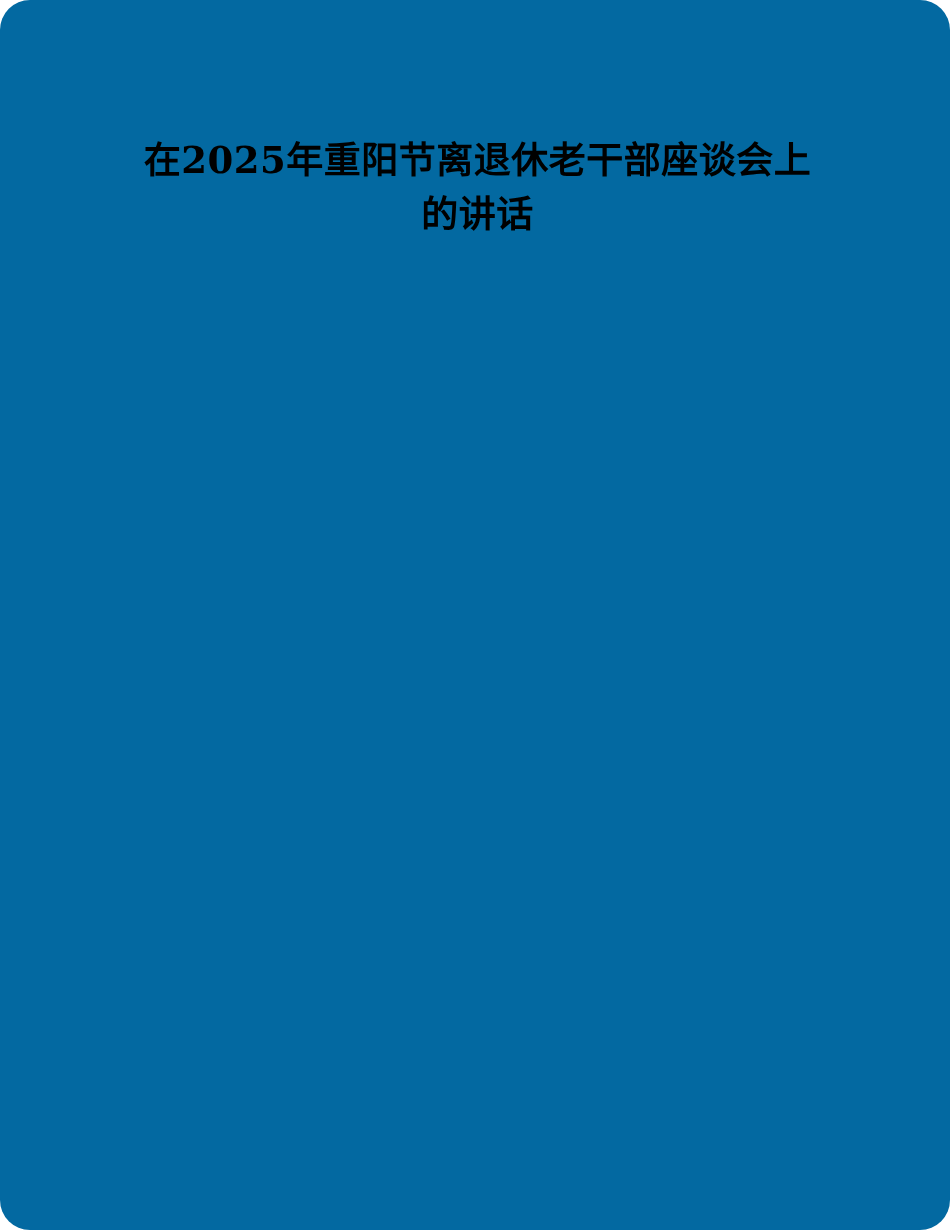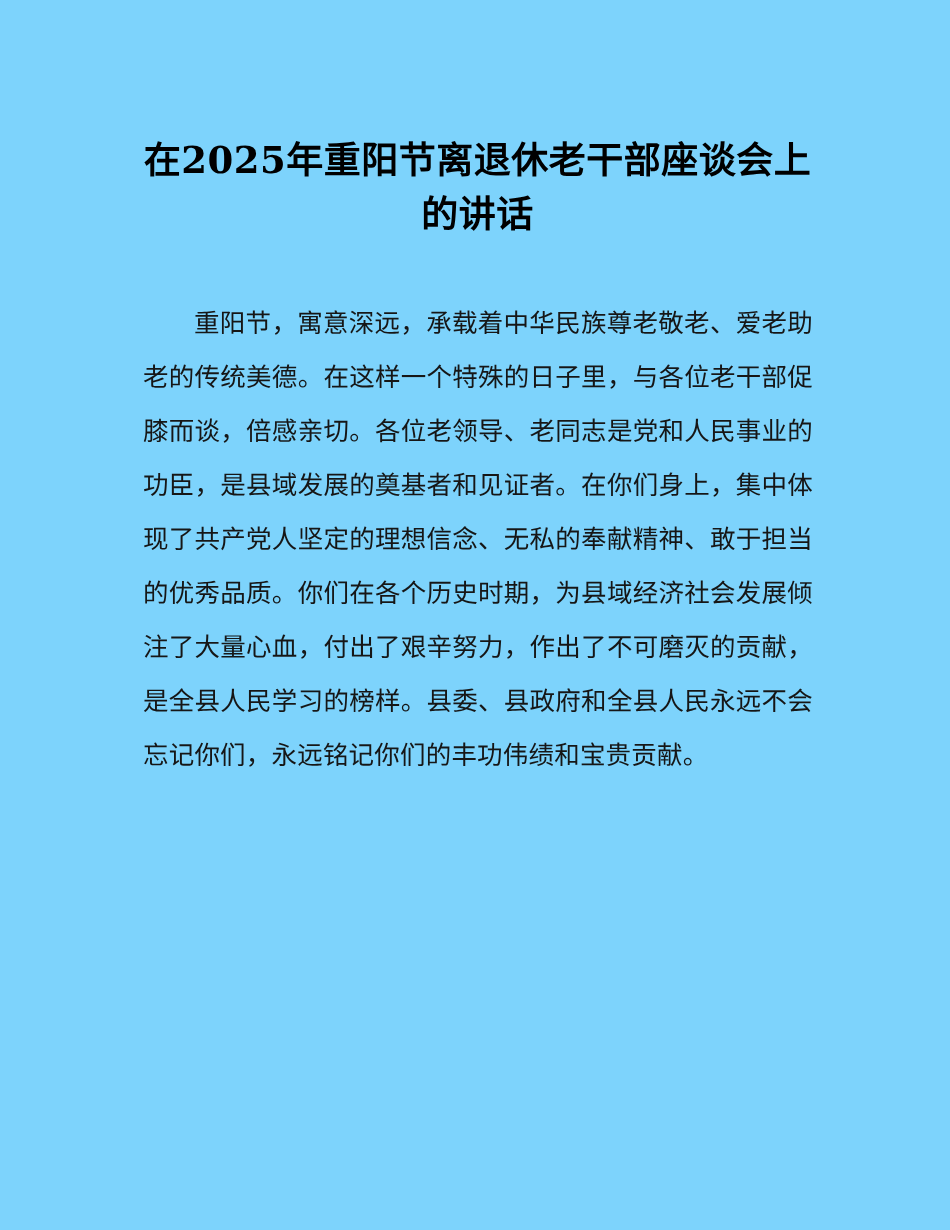--- a/index.html
+++ b/index.html
@@ -6,24 +6,25 @@
   html, body {
     margin: 0;
     padding: 0;
     background: #ffffff;
   }
 
   .page {
     position: relative;
     width: 950px;
     height: 1230px;
-    background: #7dd3fc;
+    background: #0369a1;
     margin: 0 auto;
     overflow: hidden;
     box-sizing: border-box;
+    border-radius: 30px;
   }
 
   
   .doc-title {
     position: absolute;
     left: 143px;
     top: 108px;
     width: 669px;
     text-align: center;
     font-family: "DejaVu Serif", "Liberation Serif", serif;
@@ -68,17 +69,16 @@
 <body>
 
 <div class="page">
 
   <h1 class="doc-title">在2025年重阳节离退休老干部座谈会上的讲话</h1>
 
   <div class="doc-body">
 
 
 
-    <p class="para">重阳节，寓意深远，承载着中华民族尊老敬老、爱老助老的传统美德。在这样一个特殊的日子里，与各位老干部促膝而谈，倍感亲切。各位老领导、老同志是党和人民事业的功臣，是县域发展的奠基者和见证者。在你们身上，集中体现了共产党人坚定的理想信念、无私的奉献精神、敢于担当的优秀品质。你们在各个历史时期，为县域经济社会发展倾注了大量心血，付出了艰辛努力，作出了不可磨灭的贡献，是全县人民学习的榜样。县委、县政府和全县人民永远不会忘记你们，永远铭记你们的丰功伟绩和宝贵贡献。</p>
 
   </div>
 
 </div>
 
 </body></html>

